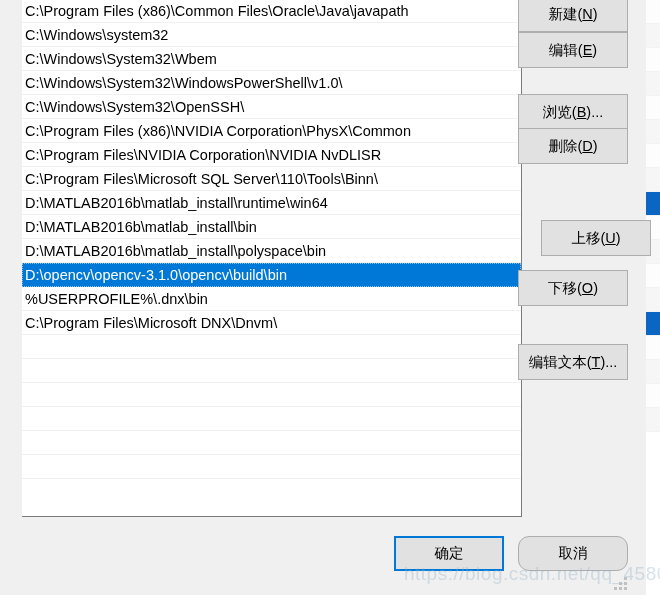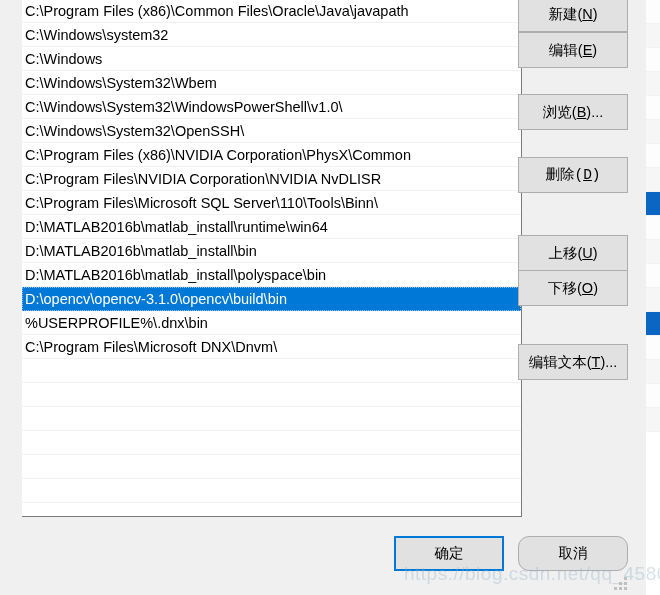--- a/index.html
+++ b/index.html
@@ -95,22 +95,22 @@
     font-family: "Liberation Sans", "DejaVu Sans", sans-serif;
     text-align: center;
     line-height: 34px;
     cursor: default;
   }
   .side-btn .mnem { text-decoration: underline; }
 
   #btn-new      { top: -4px; }
   #btn-edit     { top: 32px; }
   #btn-browse   { top: 94px; }
-  #btn-delete   { top: 157px; font-family: Liberation Mono, monospace; }
-  #btn-moveup   { top: 235px; }
+  #btn-delete   { top: 128px; }
+  #btn-moveup   { top: 220px; margin-left: 23px; }
   #btn-movedown { top: 270px; }
   #btn-edittext { top: 344px; }
 
   
   .bottom-btn {
     position: absolute;
     width: 110px;
     height: 35px;
     background: #e1e1e1;
     border: 1px solid #adadad;
@@ -186,21 +186,20 @@
   <div class="bg-row ghost"></div>
   <div class="bg-row"></div>
   <div class="bg-row ghost"></div>
 </div>
 
 <div id="dialog">
 
   <div id="path-listbox">
       <div class="path-row">C:\Program Files (x86)\Common Files\Oracle\Java\javapath</div>
       <div class="path-row">C:\Windows\system32</div>
-      <div class="path-row">C:\Windows</div>
       <div class="path-row">C:\Windows\System32\Wbem</div>
       <div class="path-row">C:\Windows\System32\WindowsPowerShell\v1.0\</div>
       <div class="path-row">C:\Windows\System32\OpenSSH\</div>
       <div class="path-row">C:\Program Files (x86)\NVIDIA Corporation\PhysX\Common</div>
       <div class="path-row">C:\Program Files\NVIDIA Corporation\NVIDIA NvDLISR</div>
       <div class="path-row">C:\Program Files\Microsoft SQL Server\110\Tools\Binn\</div>
       <div class="path-row">D:\MATLAB2016b\matlab_install\runtime\win64</div>
       <div class="path-row">D:\MATLAB2016b\matlab_install\bin</div>
       <div class="path-row">D:\MATLAB2016b\matlab_install\polyspace\bin</div>
       <div class="path-row selected">D:\opencv\opencv-3.1.0\opencv\build\bin</div>

